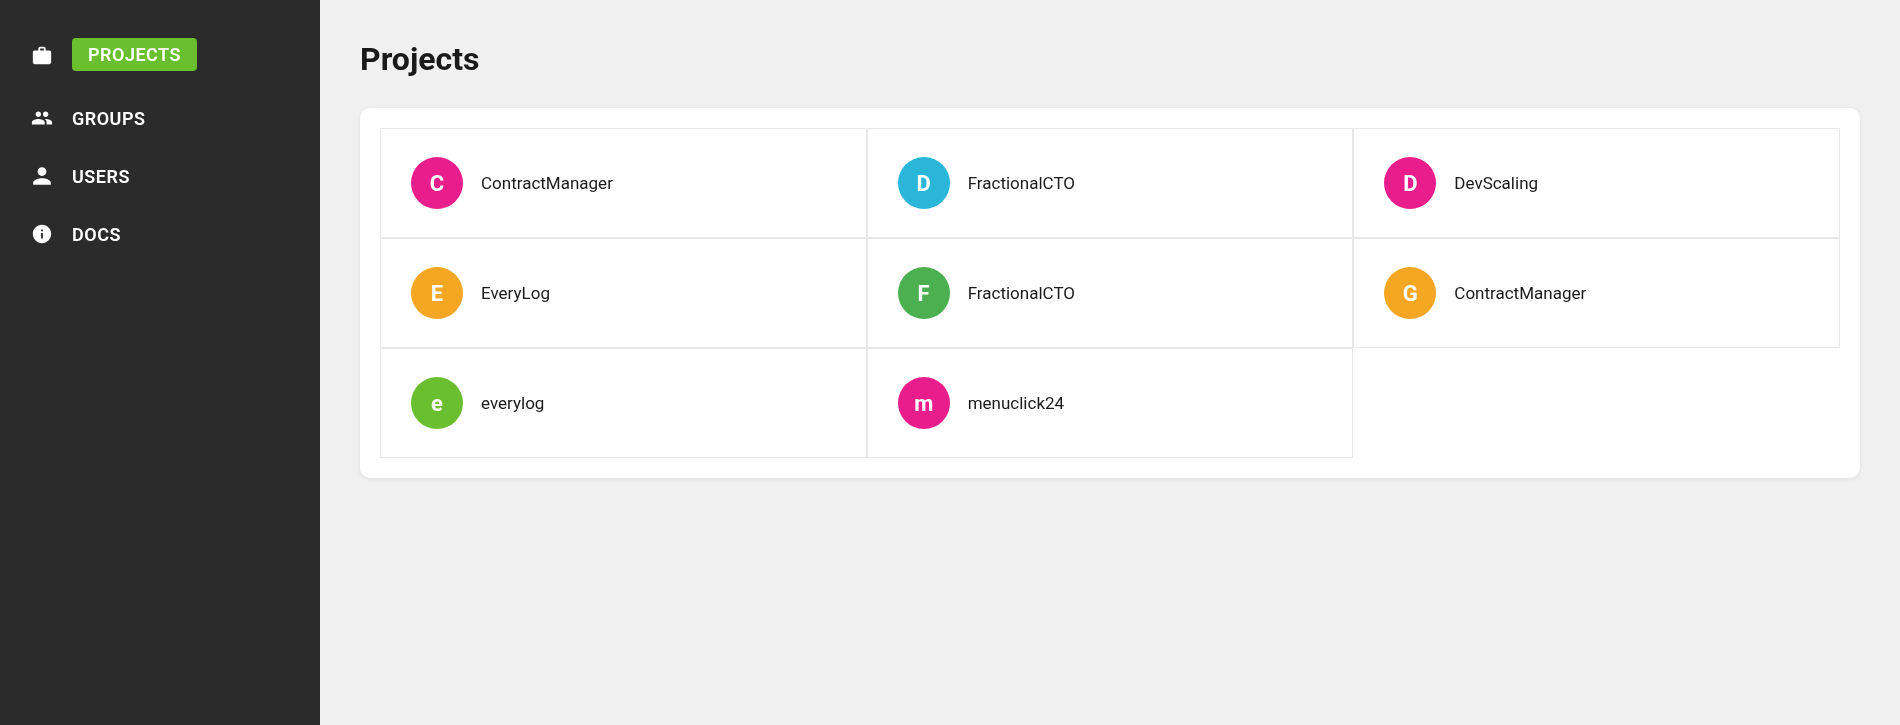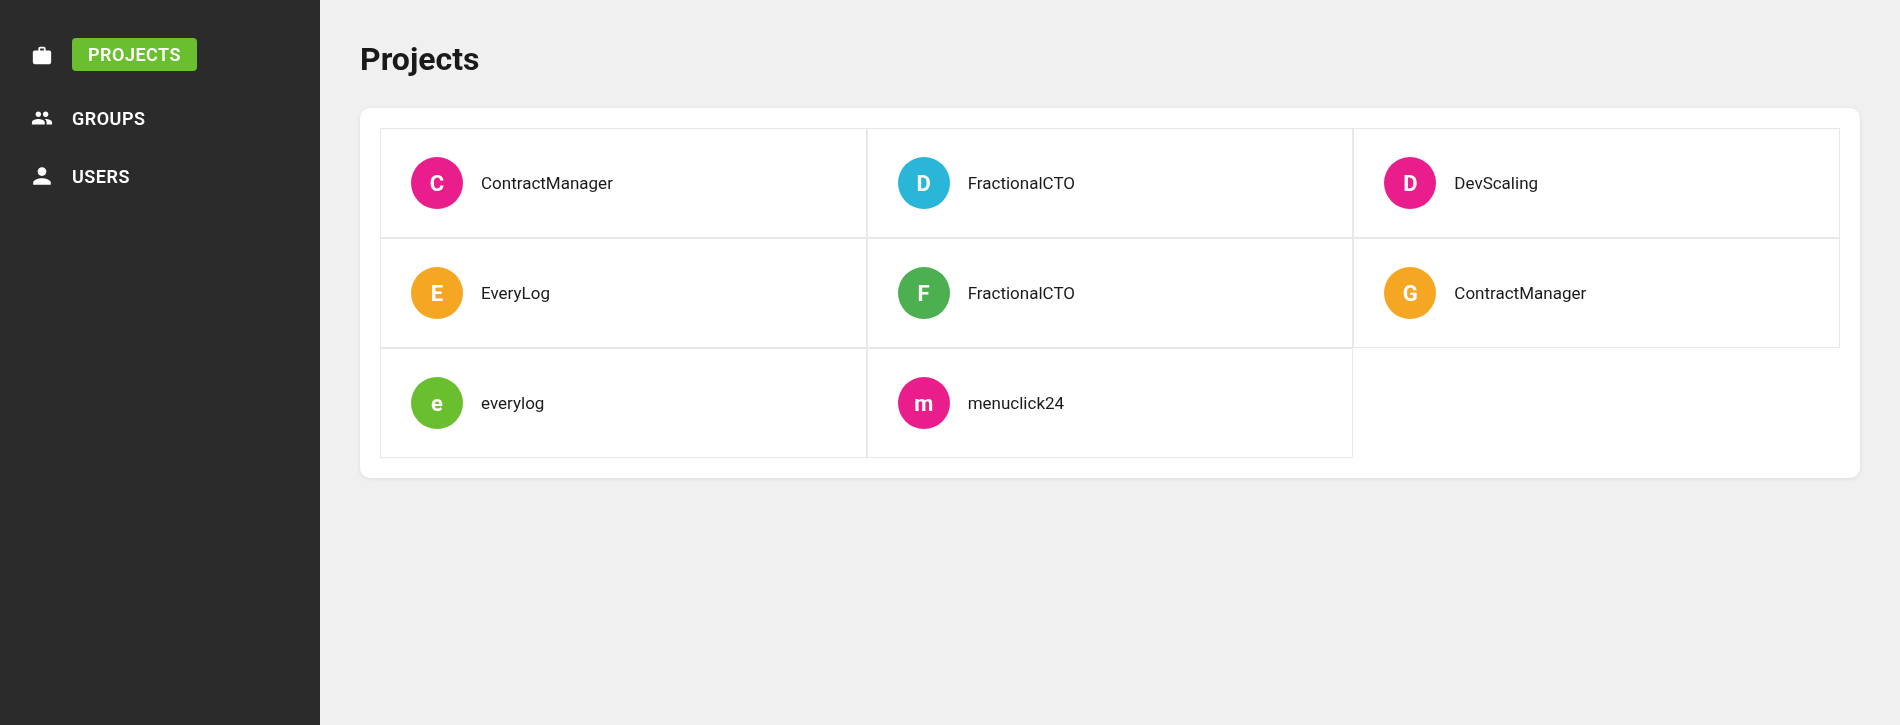--- a/index.html
+++ b/index.html
@@ -133,20 +133,28 @@
   <div class="sidebar-item">
     <span class="sidebar-icon">
       <svg class="icon-svg" viewBox="0 0 24 24">
           <path d="M12 12c2.7 0 4.8-2.1 4.8-4.8S14.7 2.4 12 2.4 7.2 4.5 7.2 7.2 9.3 12 12 12zm0 2.4c-3.2 0-9.6 1.6-9.6 4.8v2.4h19.2v-2.4c0-3.2-6.4-4.8-9.6-4.8z"></path>
         </svg>
     </span>
     <span>USERS</span>
   </div>
 
 
+  <div class="sidebar-item">
+    <span class="sidebar-icon">
+      <svg class="icon-svg" viewBox="0 0 24 24">
+          <path d="M12 2C6.48 2 2 6.48 2 12s4.48 10 10 10 10-4.48 10-10S17.52 2 12 2zm1 15h-2v-6h2v6zm0-8h-2V7h2v2z"></path>
+        </svg>
+    </span>
+    <span>DOCS</span>
+  </div>
 </div>
 
 <div id="main">
   <h1 id="page-title">Projects</h1>
 
   <div class="projects-container">
     <div class="projects-grid" id="projects-grid">
     <div class="project-card">
           <div class="project-avatar avatar-pink">C</div>
           <span class="project-name">ContractManager</span>

